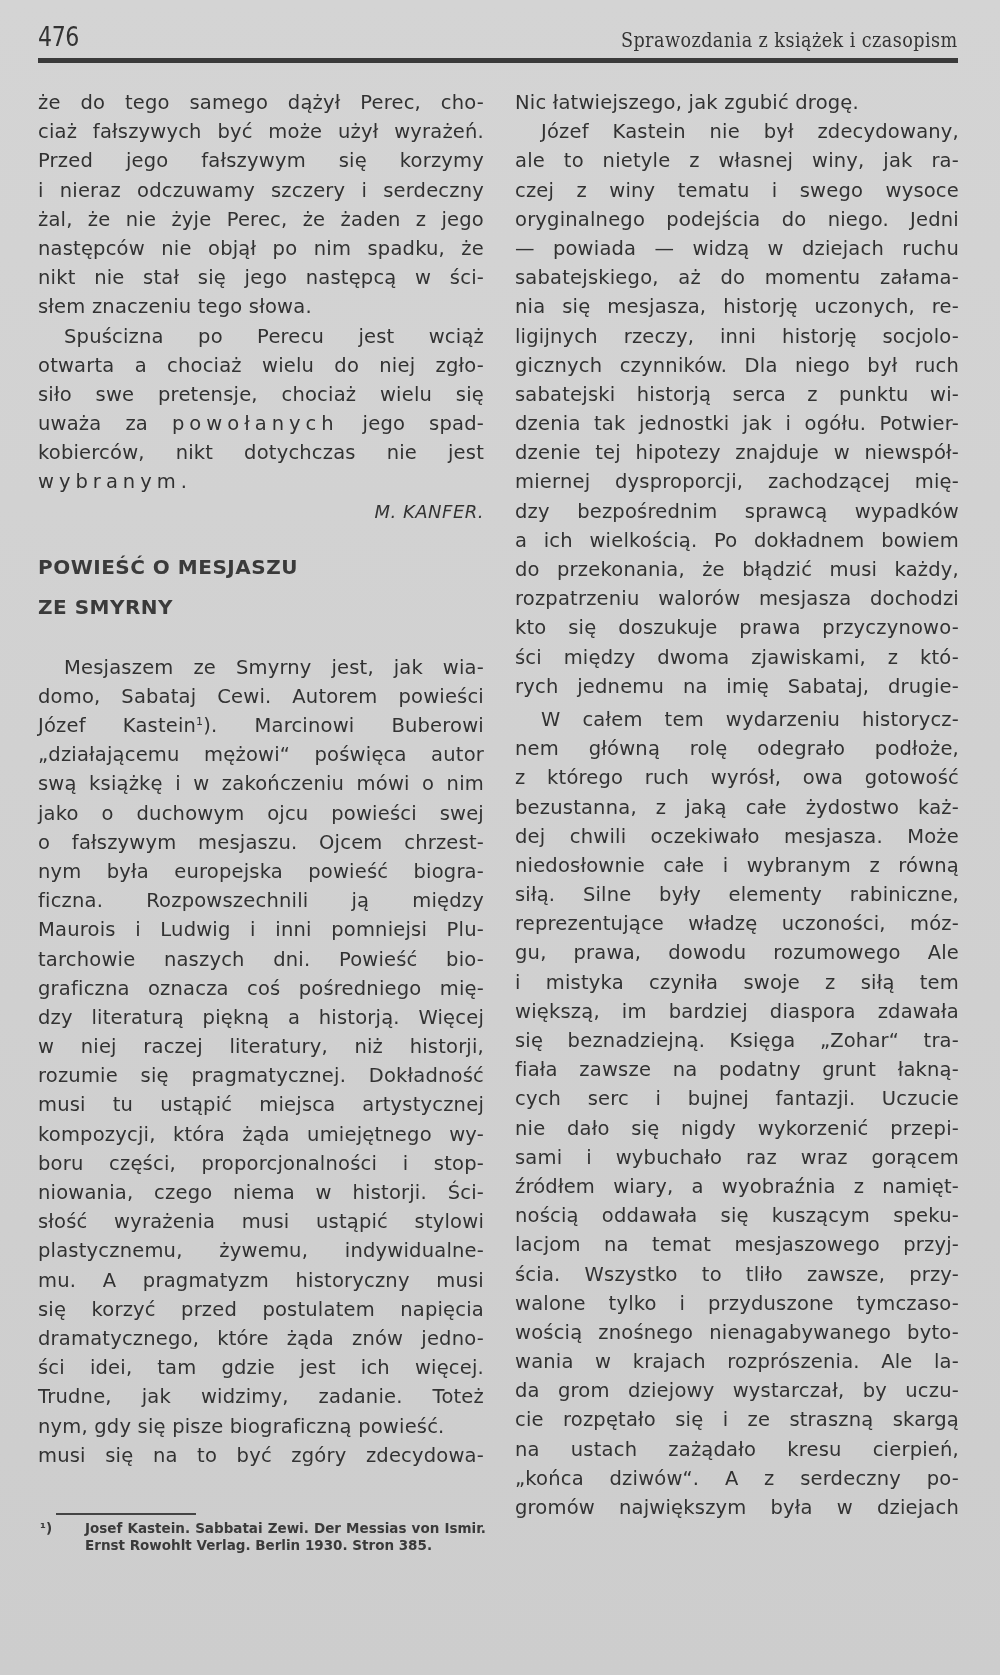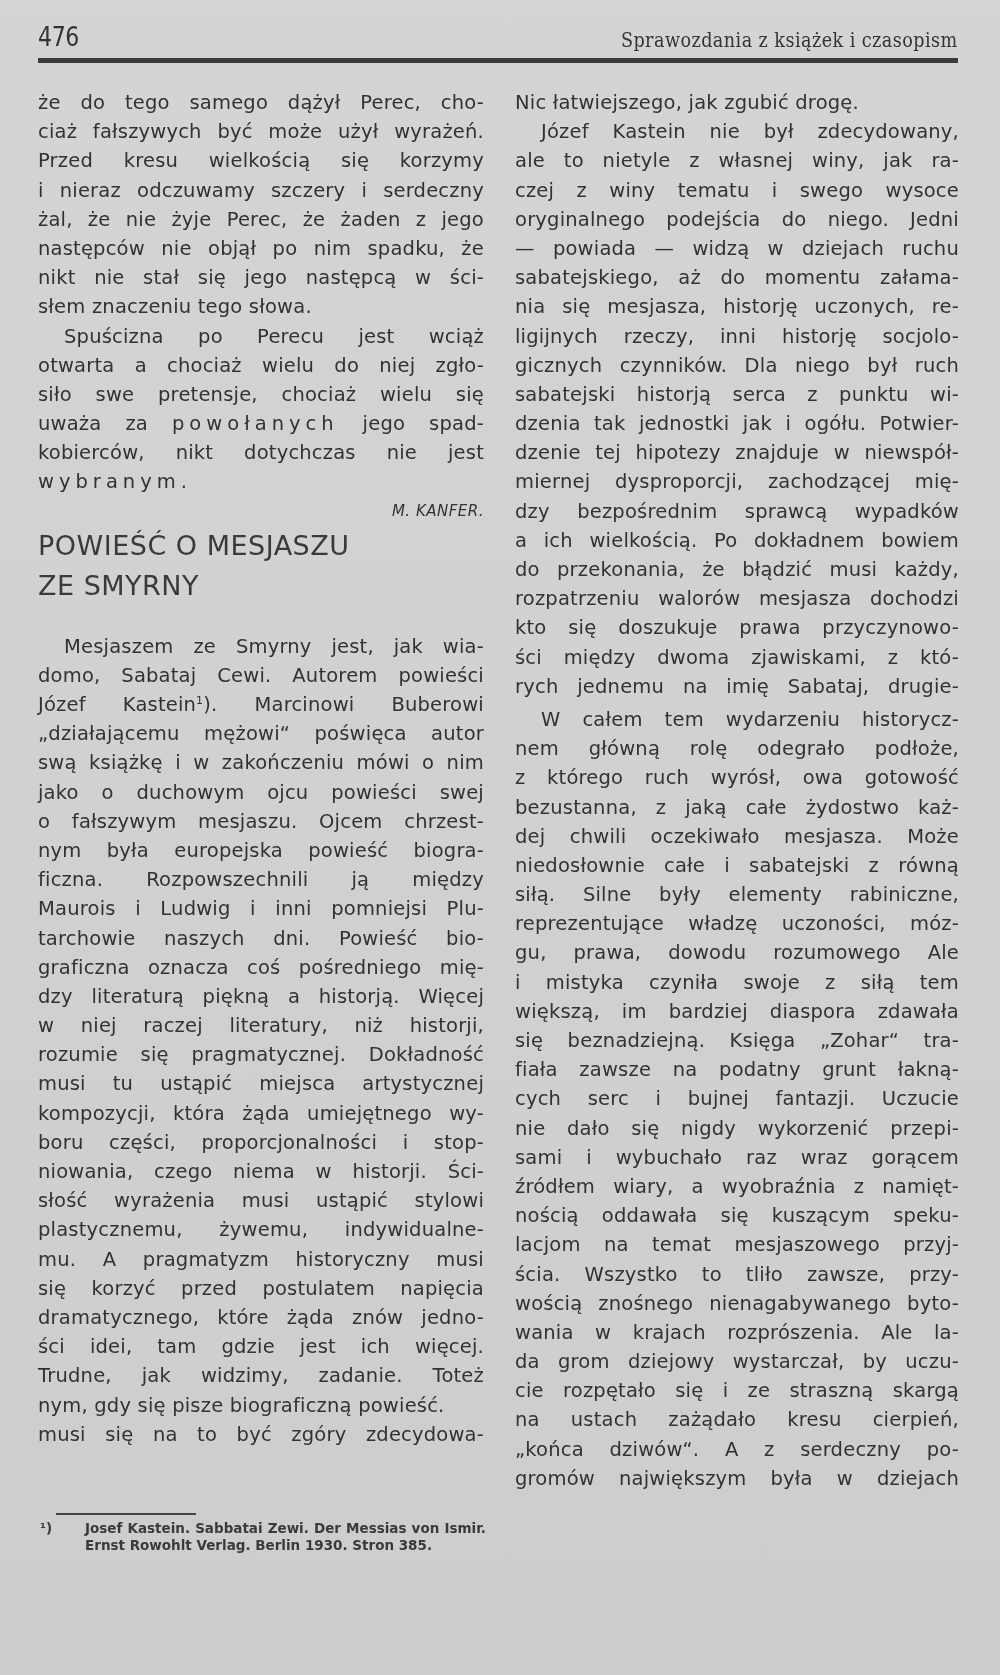--- a/index.html
+++ b/index.html
@@ -45,28 +45,28 @@
     text-align: justify; text-align-last: justify;
     font-family: "DejaVu Sans", "Liberation Sans", sans-serif;
     letter-spacing: 0.2px;
     color: #323232;
   }
   .line.last { text-align-last: left; }
   .line.indent { padding-left: 26px; }
   .spaced { letter-spacing: 5px; }
   .signature {
     display: block; text-align: right; font-style: italic;
-    font-family: "DejaVu Sans", sans-serif; font-size: 15px;
+    font-family: "DejaVu Sans", sans-serif; font-size: 18px;
     height: 29px; line-height: 29px; color: #333; letter-spacing: 0.5px;
   }
   .section-title {
     font-family: "DejaVu Sans", "Liberation Sans", sans-serif;
-    font-size: 27px; line-height: 40px; color: #3a3a3a;
-    letter-spacing: 0.5px; margin-bottom: 26px;
-    font-weight: normal;
+    font-size: 20px; line-height: 40px; color: #3a3a3a;
+    letter-spacing: 0.5px; margin-top: 21px; margin-bottom: 26px;
+    font-weight: bold;
   }
   .footnote-rule {
     position: absolute; left: 56px; top: 1513px; width: 140px; height: 2px;
     background: #444;
   }
   .footnote {
     position: absolute; left: 40px; top: 1520px; width: 446px;
     font-family: "DejaVu Sans", sans-serif; font-weight: bold;
     font-size: 13.5px; line-height: 17px; color: #3a3a3a;
   }
@@ -83,21 +83,21 @@
   <div class="header">
     <span class="page-number">476</span>
     <span class="running-head">Sprawozdania z książek i czasopism</span>
   </div>
   <div class="header-rule"></div>
 
   <div class="col col-left">
     <div>
       <span class="line">że do tego samego dążył Perec, cho-</span>
       <span class="line">ciaż fałszywych być może użył wyrażeń.</span>
-      <span class="line">Przed kresu wielkością się korzymy</span>
+      <span class="line">Przed jego fałszywym się korzymy</span>
       <span class="line">i nieraz odczuwamy szczery i serdeczny</span>
       <span class="line">żal, że nie żyje Perec, że żaden z jego</span>
       <span class="line">następców nie objął po nim spadku, że</span>
       <span class="line">nikt nie stał się jego następcą w ści-</span>
       <span class="line last">słem znaczeniu tego słowa.</span>
     </div>
     <div>
       <span class="line indent">Spuścizna po Perecu jest wciąż</span>
       <span class="line">otwarta a chociaż wielu do niej zgło-</span>
       <span class="line">siło swe pretensje, chociaż wielu się</span>
@@ -176,35 +176,36 @@
       <span class="line">ści między dwoma zjawiskami, z któ-</span>
       <span class="line">rych jednemu na imię Sabataj, drugie-</span>
     </div>
     <span class="para-gap"></span>
     <div>
       <span class="line indent">W całem tem wydarzeniu historycz-</span>
       <span class="line">nem główną rolę odegrało podłoże,</span>
       <span class="line">z którego ruch wyrósł, owa gotowość</span>
       <span class="line">bezustanna, z jaką całe żydostwo każ-</span>
       <span class="line">dej chwili oczekiwało mesjasza. Może</span>
-      <span class="line">niedosłownie całe i sabatejski z równą</span>
+      <span class="line">niedosłownie całe i wybranym z równą</span>
       <span class="line">siłą. Silne były elementy rabiniczne,</span>
       <span class="line">reprezentujące władzę uczoności, móz-</span>
       <span class="line">gu, prawa, dowodu rozumowego Ale</span>
       <span class="line">i mistyka czyniła swoje z siłą tem</span>
       <span class="line">większą, im bardziej diaspora zdawała</span>
       <span class="line">się beznadziejną. Księga „Zohar“ tra-</span>
       <span class="line">fiała zawsze na podatny grunt łakną-</span>
       <span class="line">cych serc i bujnej fantazji. Uczucie</span>
       <span class="line">nie dało się nigdy wykorzenić przepi-</span>
       <span class="line">sami i wybuchało raz wraz gorącem</span>
       <span class="line">źródłem wiary, a wyobraźnia z namięt-</span>
       <span class="line">nością oddawała się kuszącym speku-</span>
       <span class="line">lacjom na temat mesjaszowego przyj-</span>
       <span class="line">ścia. Wszystko to tliło zawsze, przy-</span>
+      <span class="line">walone tylko i przyduszone tymczaso-</span>
       <span class="line">wością znośnego nienagabywanego byto-</span>
       <span class="line">wania w krajach rozprószenia. Ale la-</span>
       <span class="line">da grom dziejowy wystarczał, by uczu-</span>
       <span class="line">cie rozpętało się i ze straszną skargą</span>
       <span class="line">na ustach zażądało kresu cierpień,</span>
       <span class="line">„końca dziwów“. A z serdeczny po-</span>
       <span class="line">gromów największym była w dziejach</span>
     </div>
   </div>
 

